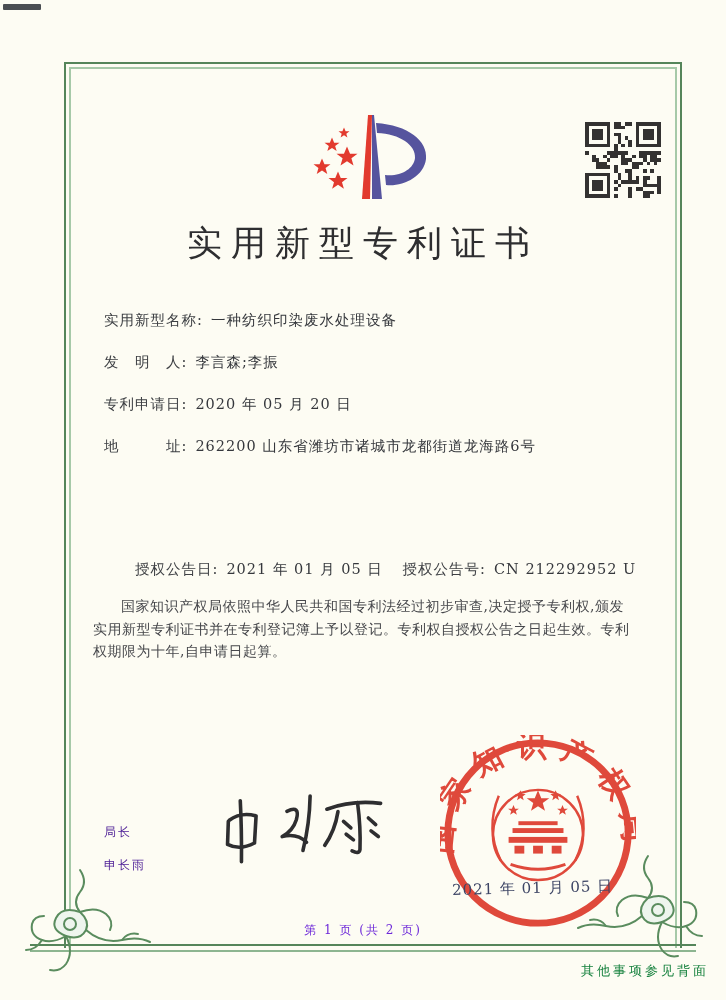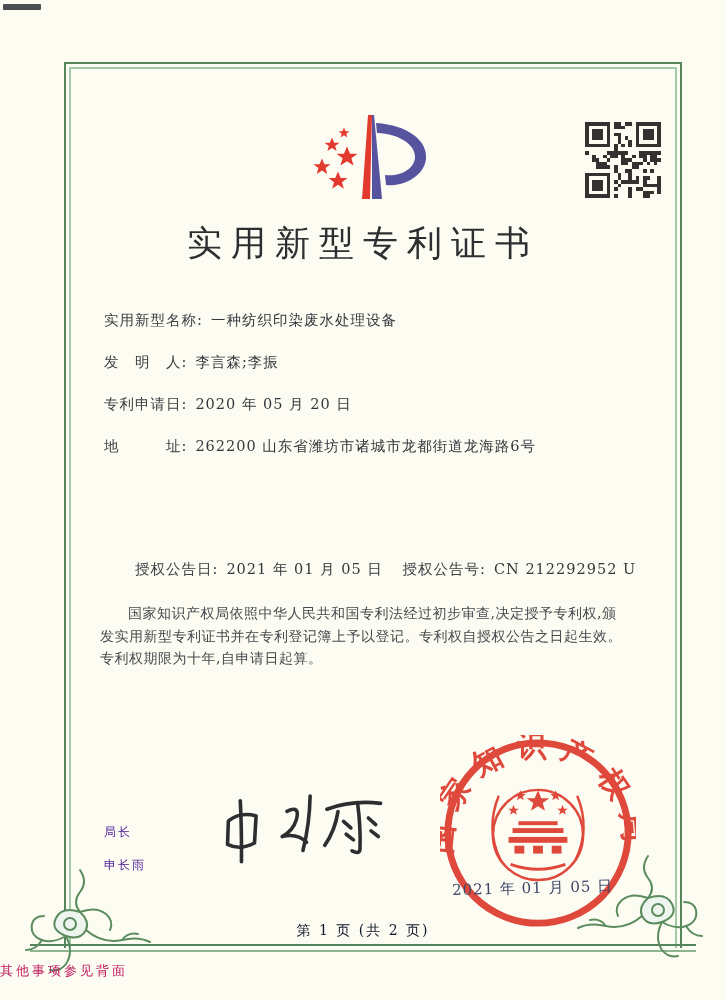--- a/index.html
+++ b/index.html
@@ -19,30 +19,30 @@
   .title{position:absolute;left:0;top:220px;width:726px;text-align:center;
          font-size:35px;font-weight:400;letter-spacing:9px;color:#2e2e30;}
   .fields{position:absolute;left:104px;top:308px;width:540px;font-size:14.5px;color:#3e4044;}
   .frow{margin-bottom:18px;line-height:24px;letter-spacing:1px;}
   .flabel{color:#3e4044;}
   .fvalue{margin-left:8px;color:#35373c;}
   .grant-row{position:absolute;left:104px;top:560px;width:560px;font-size:14.5px;color:#3e4044;letter-spacing:1px;}
   .grant-date{display:inline-block;width:262px;margin-left:31px;}
   .body-text{position:absolute;left:88px;top:590px;width:554px;font-size:14px;
          line-height:22.5px;color:#47484c;letter-spacing:0.5px;}
-  .body-text p{margin:12px;text-indent:2em;}
+  .body-text p{margin:5px;text-indent:2em;}
   .signer{position:absolute;left:104px;top:816px;font-size:12px;color:#4c1d95;line-height:33px;letter-spacing:2px;}
   .signature{position:absolute;left:212px;top:790px;transform:rotate(-3deg);}
   .seal{position:absolute;left:440px;top:735px;width:196px;height:196px;opacity:0.92;}
   .seal-date{position:absolute;left:452px;top:879px;font-size:15px;color:#3d4565;
          letter-spacing:1px;transform:rotate(-1.5deg);white-space:nowrap;}
   .page-indicator{position:absolute;left:0;top:922px;width:726px;text-align:center;
-         font-size:14px;color:#0f172a;letter-spacing:2px;}
-  .footer-note{position:absolute;left:0;top:962px;width:709px;text-align:left;
-         font-size:13px;color:#be185d;letter-spacing:3px;}
+         font-size:12px;color:#6d28d9;letter-spacing:2px;}
+  .footer-note{position:absolute;left:0;top:962px;width:709px;text-align:right;
+         font-size:13px;color:#15803d;letter-spacing:3px;}
   .flourish{position:absolute;}
   .fl-bl{left:22px;top:866px;}
   .fl-br{right:20px;top:852px;transform:scaleX(-1);}
 </style>
 </head>
 <body>
 
 <div class="page">
 
   <div class="scan-mark"></div>

